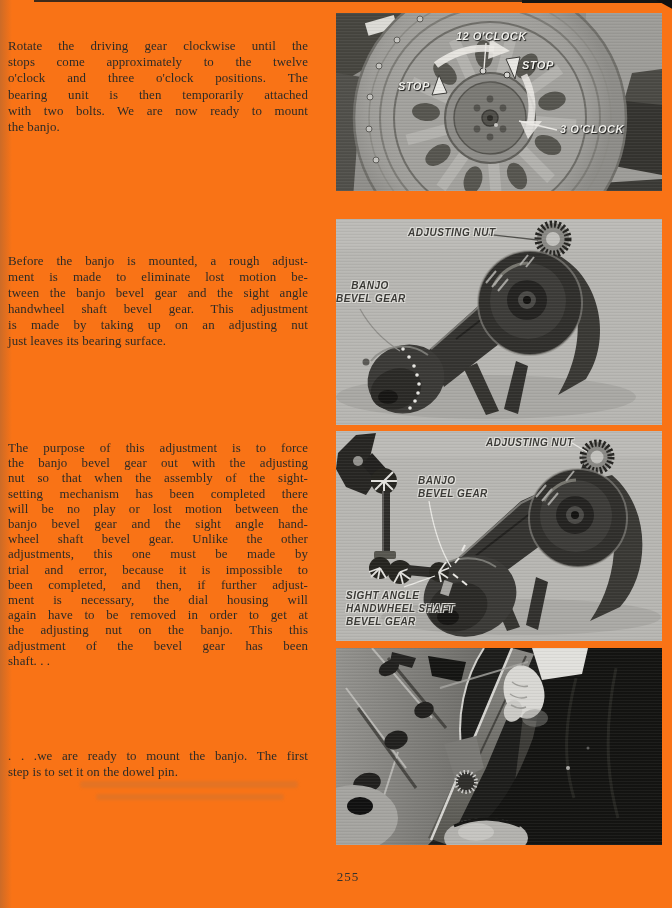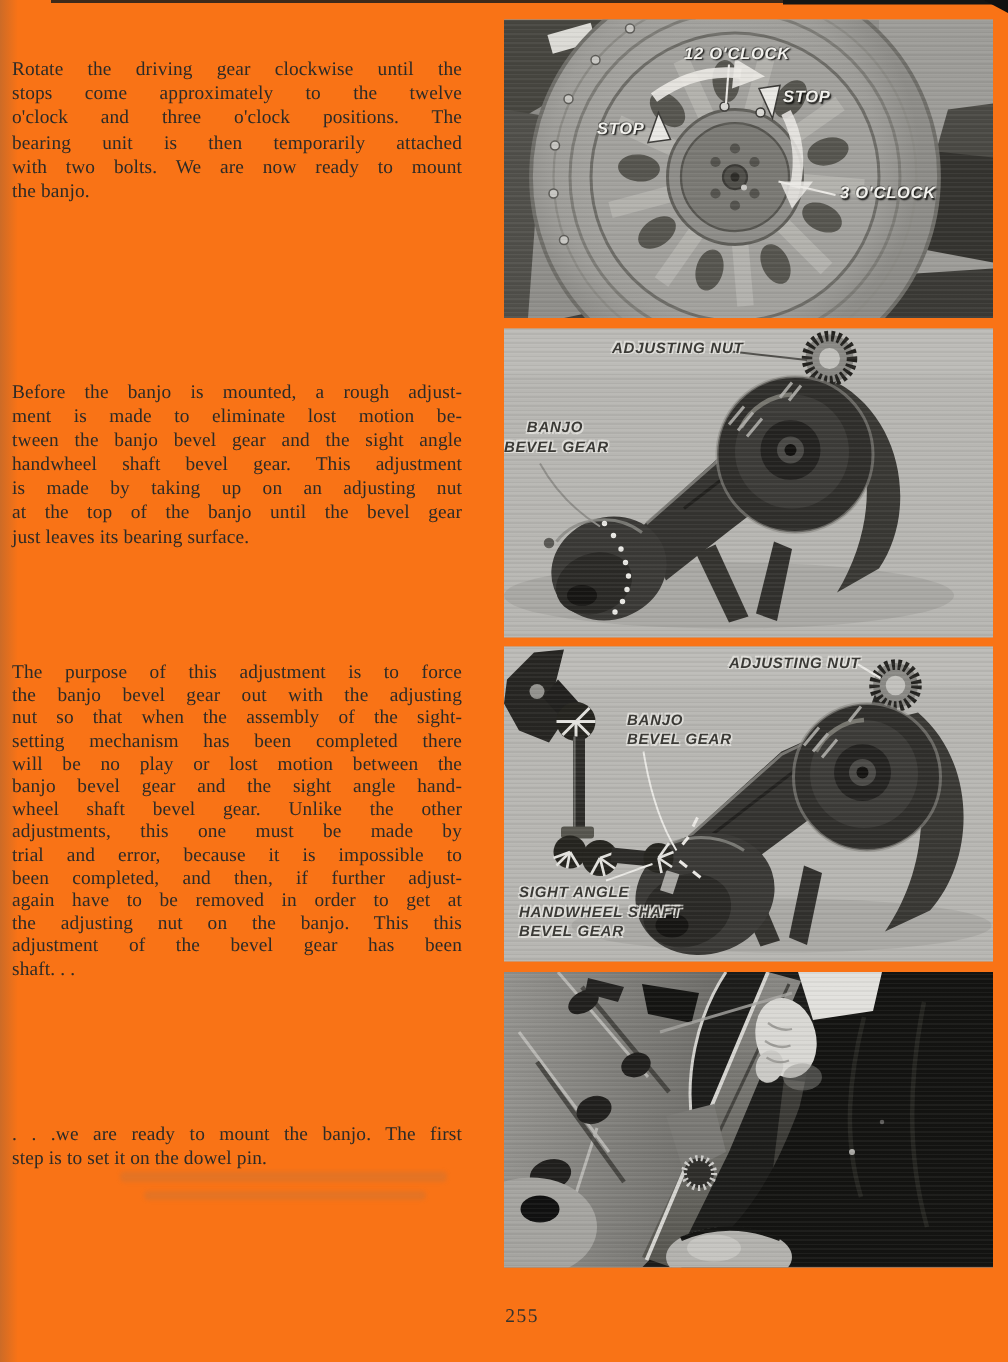--- a/index.html
+++ b/index.html
@@ -19,21 +19,21 @@
   .p2{top:253px;line-height:16.1px;}
   .p3{top:441px;line-height:15.2px;}
   .p4{top:748px;line-height:16.2px;}
   .tline{text-align:justify;text-align-last:justify;letter-spacing:.1px;}
   .tlast{text-align-last:left;}
   
   .fig{position:absolute;left:336px;width:326px;overflow:hidden;background:#b0afab;}
   .fig svg{display:block;position:absolute;left:0;top:0;}
   .fig::after{content:"";position:absolute;inset:0;pointer-events:none;
     background:repeating-linear-gradient(0deg,rgba(250,250,246,.05) 0 1px,rgba(30,30,28,.05) 1px 2px,rgba(0,0,0,0) 2px 3px);}
-  .f1{top:13px;height:199px;}
+  .f1{top:13px;height:178px;}
   .f2{top:219px;height:206px;}
   .f3{top:431px;height:210px;}
   .f4{top:648px;height:197px;}
   .plabel{position:absolute;font-family:"Liberation Sans", sans-serif;font-weight:bold;font-style:italic;
     font-size:10px;letter-spacing:.5px;white-space:nowrap;z-index:3;}
   .light{color:#f1f0ec;text-shadow:1px 1px 1px rgba(15,15,13,.95), -0.5px -0.5px 0 rgba(15,15,13,.4);font-size:11px;}
   .dark{color:#3b3a36;text-shadow:-1px -1px 0 rgba(226,225,221,.9),1px 1px 0 rgba(226,225,221,.9),
     1px -1px 0 rgba(226,225,221,.7),-1px 1px 0 rgba(226,225,221,.7);}
   .stack div{line-height:13px;}
   .ctr{text-align:center;}
@@ -61,34 +61,34 @@
       <div class="tline">bearing unit is then temporarily attached</div>
       <div class="tline">with two bolts.  We are now ready to mount</div>
       <div class="tline tlast">the banjo.</div>
     </div>
     <div class="para p2">
       <div class="tline">Before the banjo is mounted, a rough adjust-</div>
       <div class="tline">ment is made to eliminate lost motion be-</div>
       <div class="tline">tween the banjo bevel gear and the sight angle</div>
       <div class="tline">handwheel shaft bevel gear.  This adjustment</div>
       <div class="tline">is made by taking up on an adjusting nut</div>
-      <div class="tline">at the top of the banjo until the bevel gear</div>
       <div class="tline tlast">just leaves its bearing surface.</div>
     </div>
     <div class="para p3">
       <div class="tline">The purpose of this adjustment is to force</div>
       <div class="tline">the banjo bevel gear out with the adjusting</div>
       <div class="tline">nut so that when the assembly of the sight-</div>
       <div class="tline">setting mechanism has been completed there</div>
       <div class="tline">will be no play or lost motion between the</div>
       <div class="tline">banjo bevel gear and the sight angle hand-</div>
       <div class="tline">wheel shaft bevel gear.  Unlike the other</div>
       <div class="tline">adjustments, this one must be made by</div>
       <div class="tline">trial and error, because it is impossible to</div>
       <div class="tline">been completed, and then, if further adjust-</div>
+      <div class="tline">ment is necessary, the dial housing will</div>
       <div class="tline">again have to be removed in order to get at</div>
       <div class="tline">the adjusting nut on the banjo.  This this</div>
       <div class="tline">adjustment of the bevel gear has been</div>
       <div class="tline tlast">shaft. . .</div>
     </div>
     <div class="para p4">
       <div class="tline">. . .we are ready to mount the banjo. The first</div>
       <div class="tline tlast">step is to set it on the dowel pin.</div>
     </div>
   </div>

